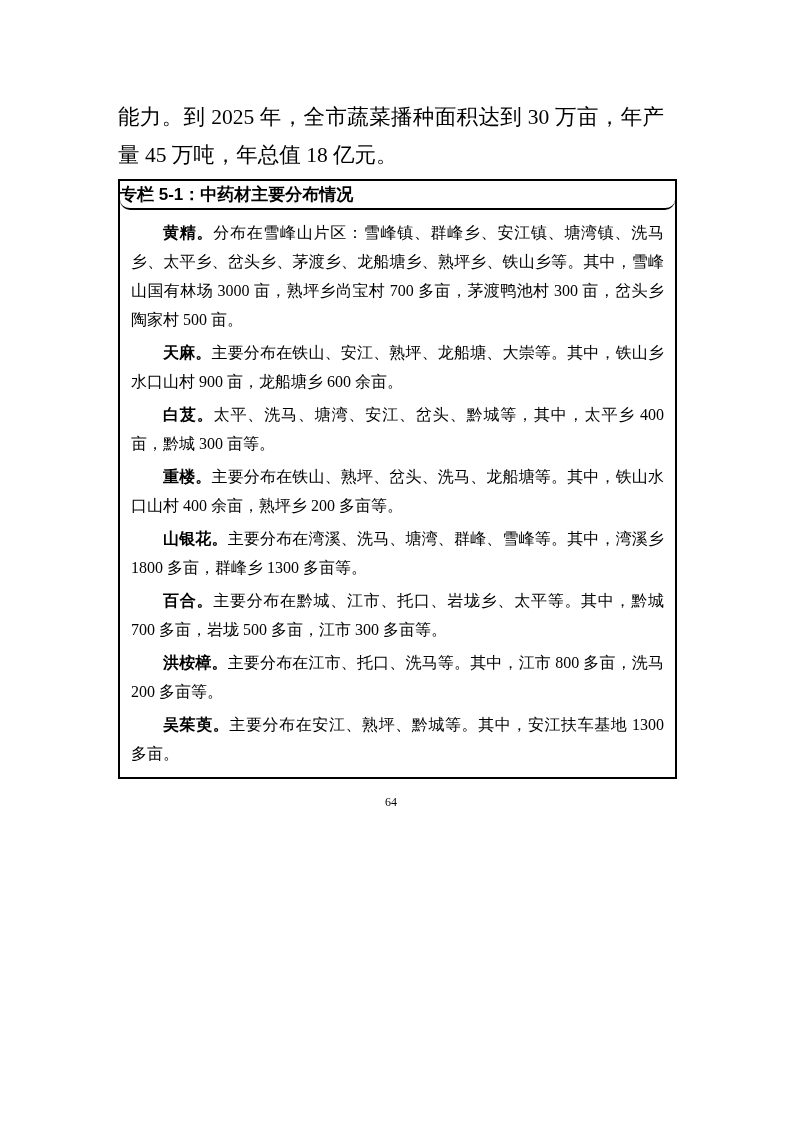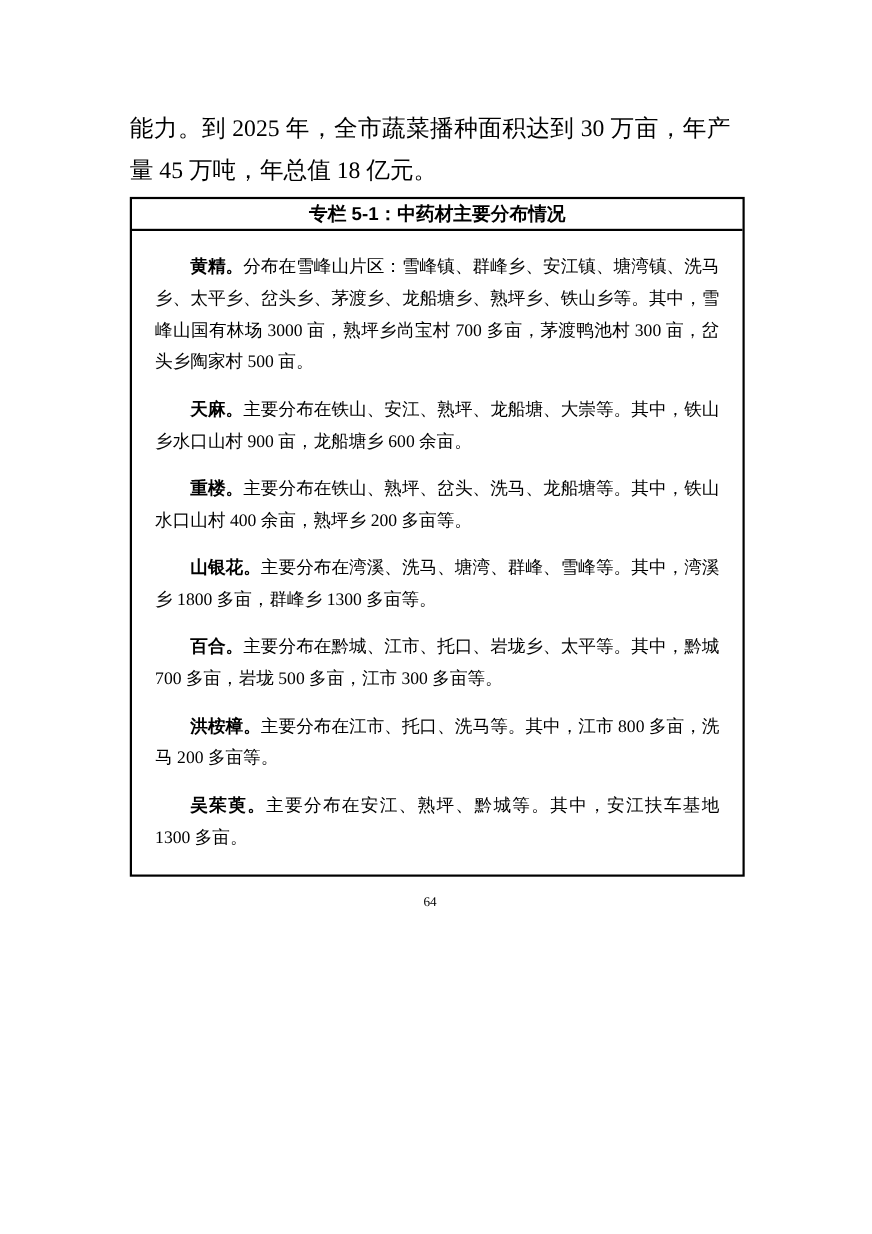--- a/index.html
+++ b/index.html
@@ -34,32 +34,33 @@
   .lead-bold {
     font-weight: bold;
   }
   .info-box {
     margin-top: 5px;
     border: 2px solid #000;
     width: 555px;
   }
   .box-header {
     border-bottom: 2px solid #000;
-    text-align: center;
+    text-align: left;
     font-weight: bold;
     font-family: "Liberation Sans", "DejaVu Sans", sans-serif;
     font-size: 17px;
     line-height: 25px;
     padding: 1px 0;
+    border-radius: 10px;
   }
   .box-body {
     padding: 4px 7px 5px 7px;
   }
   .entry {
-    margin: 14px;
+    margin: 4px;
     font-size: 16px;
     line-height: 29px;
     text-align: justify;
     text-justify: inter-character;
     text-indent: 32px;
   }
   .entry-name {
     font-weight: bold;
     font-family: "Liberation Sans", "DejaVu Sans", sans-serif;
   }
@@ -76,20 +77,21 @@
 <div class="page-content">
 
   <p class="body-text"><span>能力。到 2025 年，全市蔬菜播种面积达到 30 万亩，年产量 45 万吨，年总值 18 亿元。</span></p>
 
 
   <div class="info-box">
     <div class="box-header">专栏 5-1：中药材主要分布情况</div>
     <div class="box-body">
       <p class="entry"><span class="entry-name">黄精。</span><span>分布在雪峰山片区：雪峰镇、群峰乡、安江镇、塘湾镇、洗马乡、太平乡、岔头乡、茅渡乡、龙船塘乡、熟坪乡、铁山乡等。其中，雪峰山国有林场 3000 亩，熟坪乡尚宝村 700 多亩，茅渡鸭池村 300 亩，岔头乡陶家村 500 亩。</span></p>
       <p class="entry"><span class="entry-name">天麻。</span><span>主要分布在铁山、安江、熟坪、龙船塘、大崇等。其中，铁山乡水口山村 900 亩，龙船塘乡 600 余亩。</span></p>
+      <p class="entry"><span class="entry-name">白芨。</span><span>太平、洗马、塘湾、安江、岔头、黔城等，其中，太平乡 400 亩，黔城 300 亩等。</span></p>
       <p class="entry"><span class="entry-name">重楼。</span><span>主要分布在铁山、熟坪、岔头、洗马、龙船塘等。其中，铁山水口山村 400 余亩，熟坪乡 200 多亩等。</span></p>
       <p class="entry"><span class="entry-name">山银花。</span><span>主要分布在湾溪、洗马、塘湾、群峰、雪峰等。其中，湾溪乡 1800 多亩，群峰乡 1300 多亩等。</span></p>
       <p class="entry"><span class="entry-name">百合。</span><span>主要分布在黔城、江市、托口、岩垅乡、太平等。其中，黔城 700 多亩，岩垅 500 多亩，江市 300 多亩等。</span></p>
       <p class="entry"><span class="entry-name">洪桉樟。</span><span>主要分布在江市、托口、洗马等。其中，江市 800 多亩，洗马 200 多亩等。</span></p>
       <p class="entry"><span class="entry-name">吴茱萸。</span><span>主要分布在安江、熟坪、黔城等。其中，安江扶车基地 1300 多亩。</span></p>
     </div>
   </div>
 
   <div class="page-number">64</div>
 

